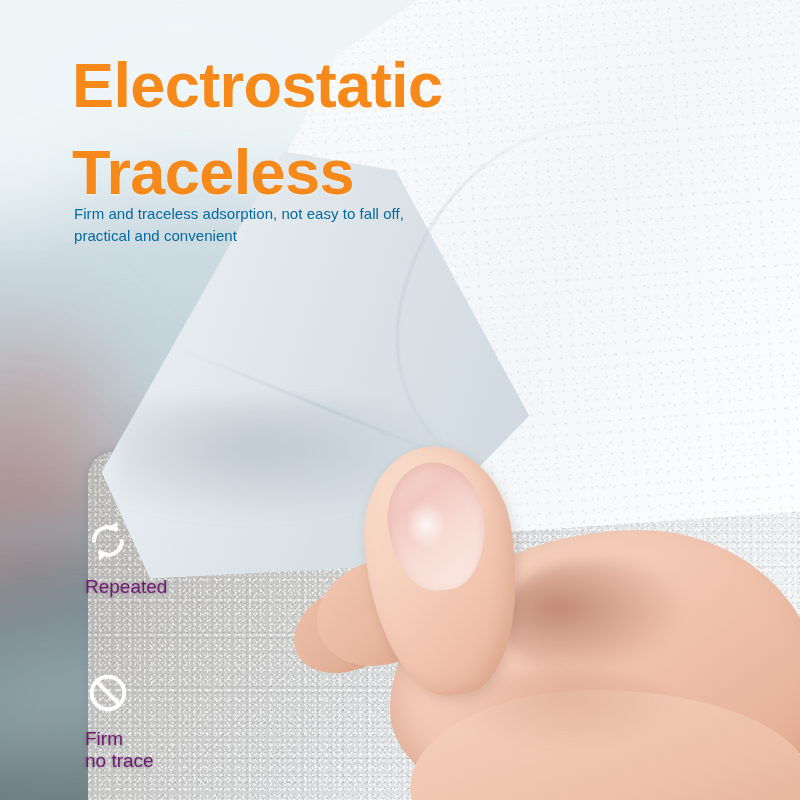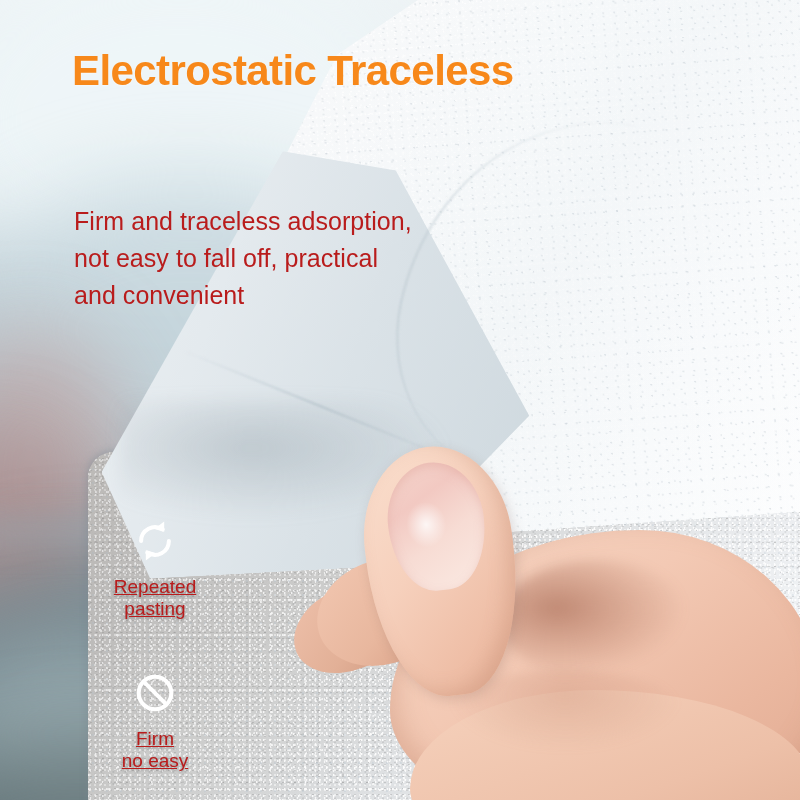--- a/index.html
+++ b/index.html
@@ -263,47 +263,46 @@
     width:400px; height:190px;
     background:linear-gradient(160deg, #f6d2bd 0%, #edc0a8 56%, #e0ab90 100%);
     border-radius:46% 54% 40% 60% / 52% 48% 52% 48%;
   }
 
   
   .headline {
     position:absolute;
     left:72px; top:42px;
     width:660px;
-    font-size:42px;
+    font-size:63px;
     font-weight:700;
     line-height:1.38;
     letter-spacing:-0.6px;
     color:#f7881a;
     text-shadow:0 1px 2px rgba(255,255,255,.45);
   }
   .headline .l2 { display:block; }
 
   .subcopy {
     position:absolute;
     left:74px; top:203px;
     width:350px;
-    font-size:25px;
+    font-size:15px;
     line-height:1.48;
-    color:#b91c1c;
+    color:#0369a1;
     letter-spacing:.05px;
   }
 
   
   .feature {
     position:absolute;
     width:140px;
-    text-align:center;
-    color:#b91c1c;
+    text-align:left;
+    color:#701a75;
     text-shadow:0 1px 3px rgba(80,80,80,.55);
-    text-decoration:underline;
   }
   .feature .fi { display:block; margin:0 auto 8px; }
   .feature .flabel {
     display:block;
     font-size:19px;
     line-height:1.18;
     font-weight:400;
   }
   #feature-repeat { left:85px; top:518px; }
   #feature-notrace { left:85px; top:670px; }
@@ -362,27 +361,26 @@
       <svg width="46" height="46" viewBox="0 0 48 48" aria-hidden="true">
         <g fill="none" stroke="#ffffff" stroke-width="4.2" stroke-linecap="round">
           <path d="M9.5 24a14.5 14.5 0 0 1 22.6-12"></path>
           <path d="M38.5 24a14.5 14.5 0 0 1-22.6 12"></path>
         </g>
         <path d="M33.6 3.6 L33.6 14.4 L23.2 11.4 Z" fill="#ffffff"></path>
         <path d="M14.4 44.4 L14.4 33.6 L24.8 36.6 Z" fill="#ffffff"></path>
       </svg>
     </span>
     <span class="flabel">Repeated</span>
-    <span class="flabel">pasting</span>
   </div>
 
   <div class="feature" id="feature-notrace">
     <span class="fi">
       <svg width="46" height="46" viewBox="0 0 48 48" aria-hidden="true">
         <circle cx="24" cy="24" r="17" fill="none" stroke="#ffffff" stroke-width="4.2"></circle>
         <line x1="12.2" y1="12.2" x2="35.8" y2="35.8" stroke="#ffffff" stroke-width="4.2" stroke-linecap="round"></line>
       </svg>
     </span>
     <span class="flabel">Firm</span>
-    <span class="flabel">no easy</span>
+    <span class="flabel">no trace</span>
   </div>
 
 </div>
 
 </body></html>

